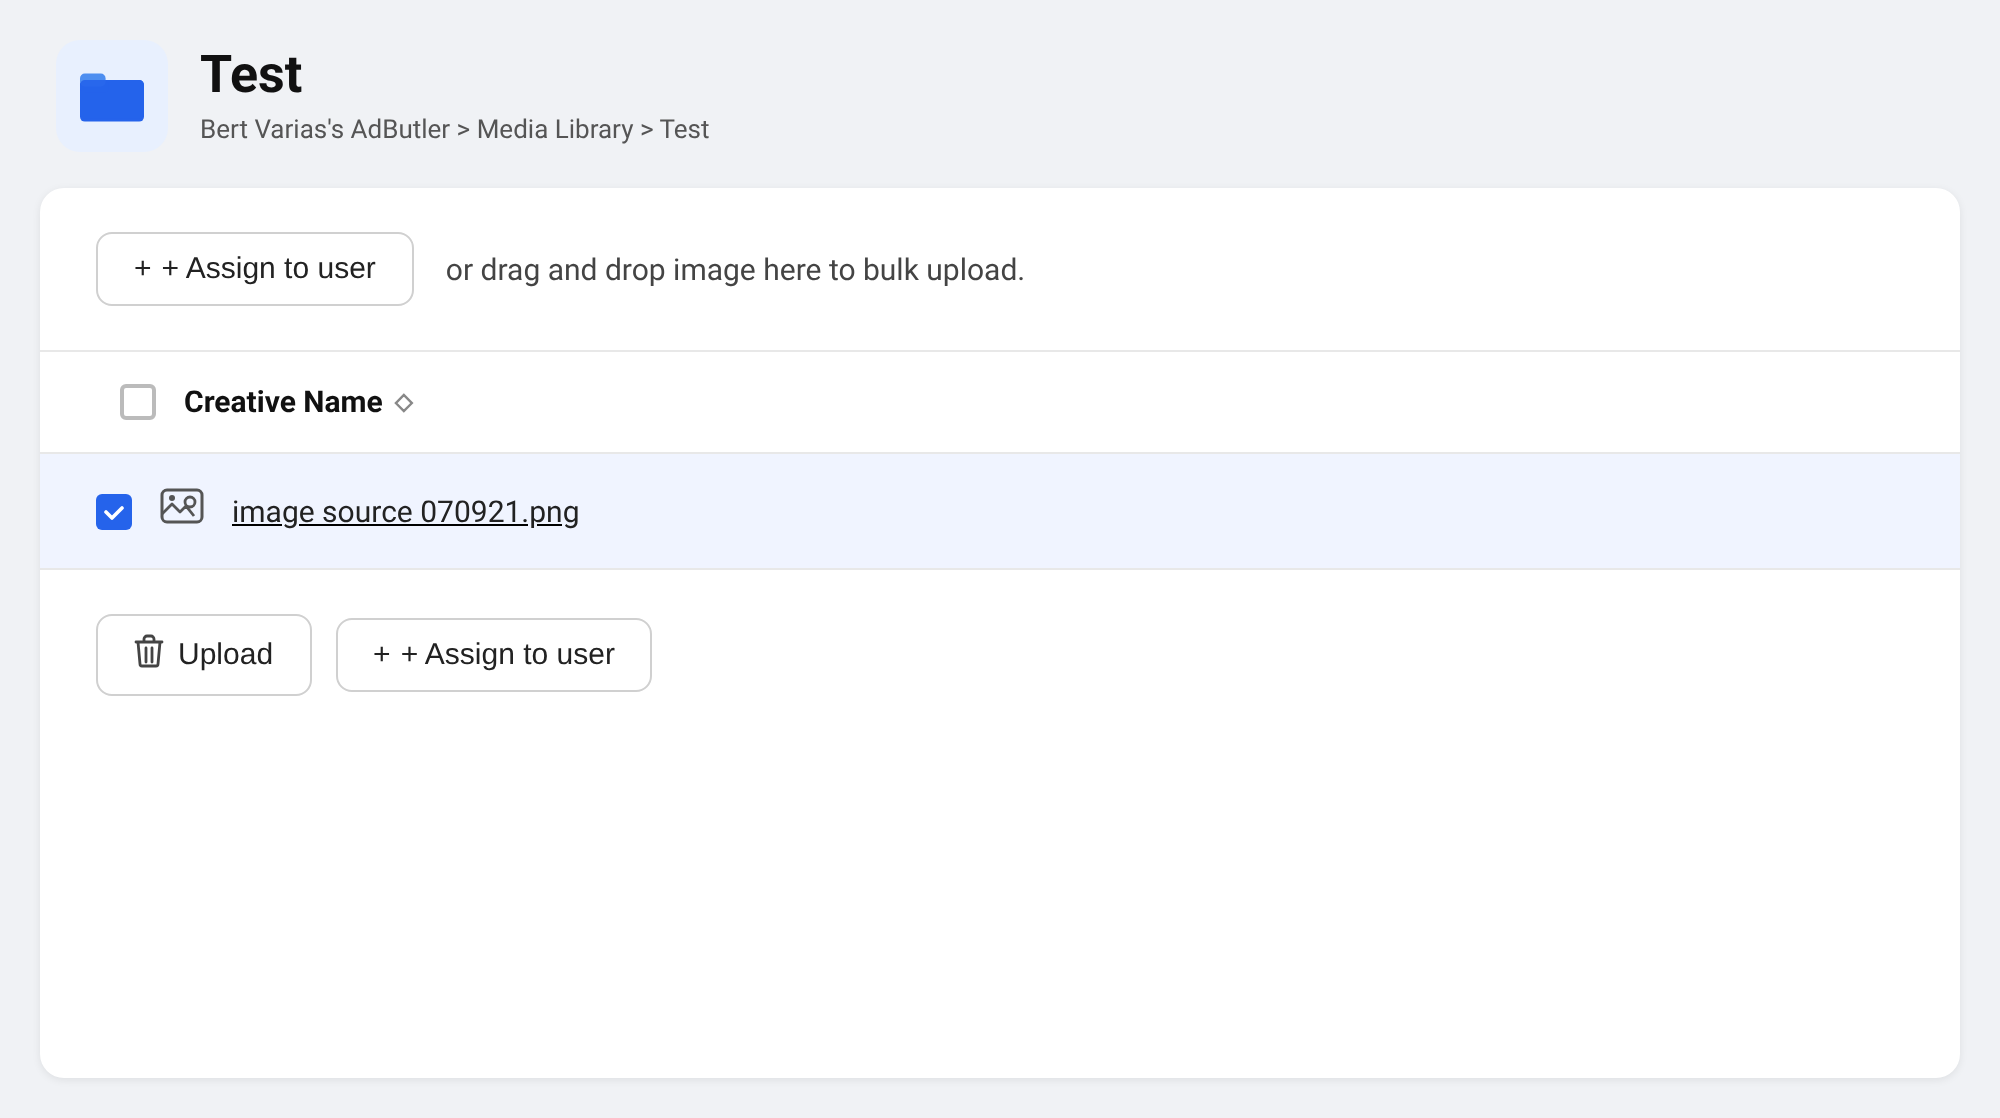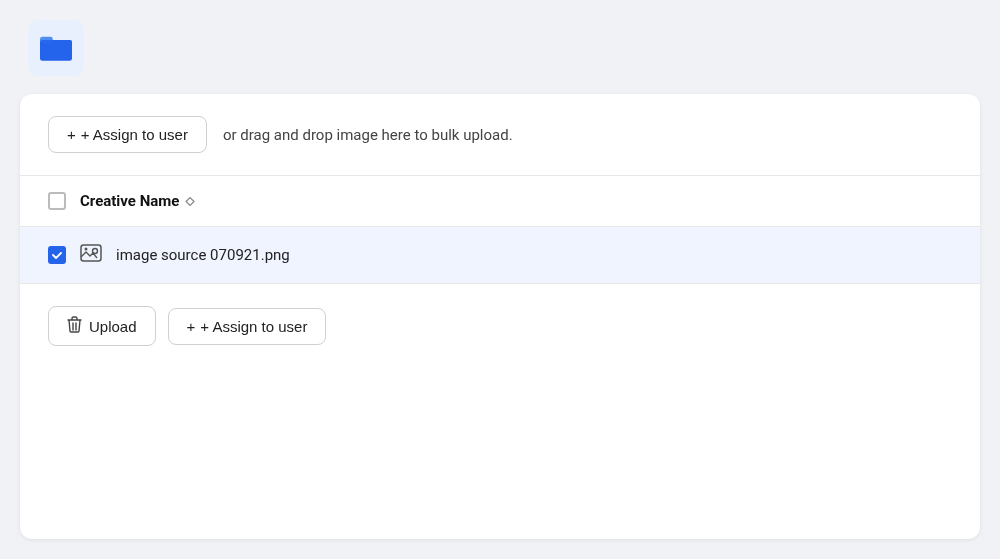--- a/index.html
+++ b/index.html
@@ -89,21 +89,21 @@
       font-size: 15px;
       color: #444;
       margin-left: 4px;
     }
 
     
     .table-header {
       display: flex;
       align-items: center;
       gap: 14px;
-      padding: 16px 28px;
+      padding: 16px 40px;
       border-bottom: 1px solid #e8e8e8;
     }
 
     .col-label {
       font-size: 15px;
       font-weight: 700;
       color: #111;
       display: flex;
       align-items: center;
       gap: 6px;
@@ -115,20 +115,21 @@
     }
 
     
     .table-row {
       display: flex;
       align-items: center;
       gap: 14px;
       padding: 16px 28px;
       background: #f0f4ff;
       border-bottom: 1px solid #e8e8e8;
+      text-decoration: underline;
     }
 
     .checkbox-unchecked {
       width: 18px;
       height: 18px;
       border: 2px solid #bbb;
       border-radius: 3px;
       background: #fff;
       flex-shrink: 0;
     }
@@ -171,20 +172,24 @@
 <body>
 
 <div class="header">
   <div class="folder-icon-wrap">
     <svg class="folder-svg" viewBox="0 0 40 32" fill="none" xmlns="http://www.w3.org/2000/svg">
       <rect x="0" y="6" width="40" height="26" rx="3" fill="#2563eb"></rect>
       <rect x="0" y="6" width="18" height="8" rx="3" fill="#2563eb"></rect>
       <rect x="0" y="2" width="16" height="8" rx="3" fill="#4d8ef0"></rect>
       <rect x="0" y="6" width="40" height="24" rx="3" fill="#2563eb" opacity="0.9"></rect>
     </svg>
+  </div>
+  <div class="header-text">
+    <div class="header-title">Test</div>
+    <div class="breadcrumb">Bert Varias's AdButler &gt; Media Library &gt; Test</div>
   </div>
 </div>
 
 <div class="card">
 
   <div class="toolbar">
     <button class="btn">
       <span>+</span>
       <span style="margin-left:-2px">+ Assign to user</span>
     </button>

